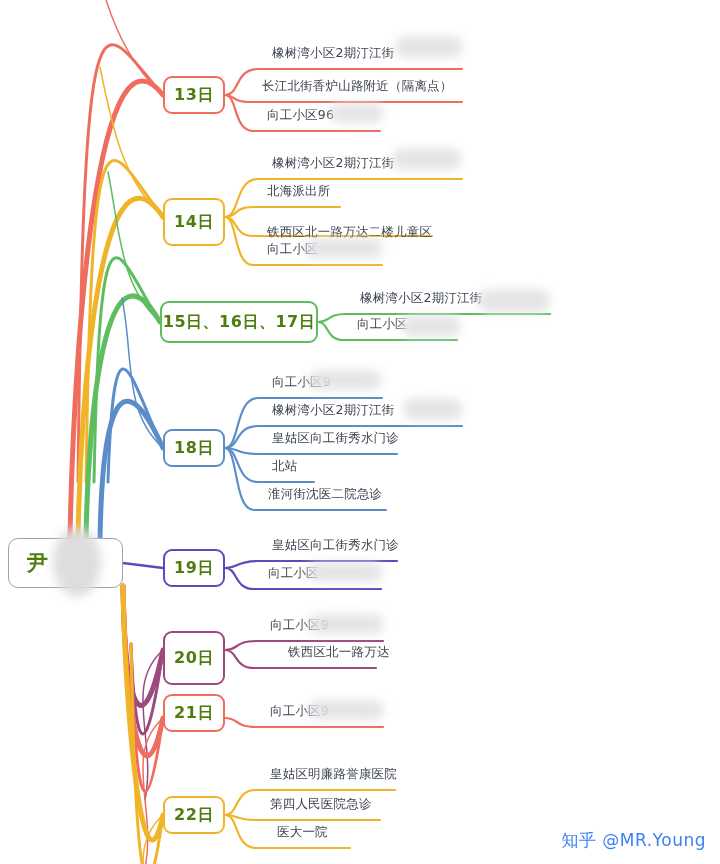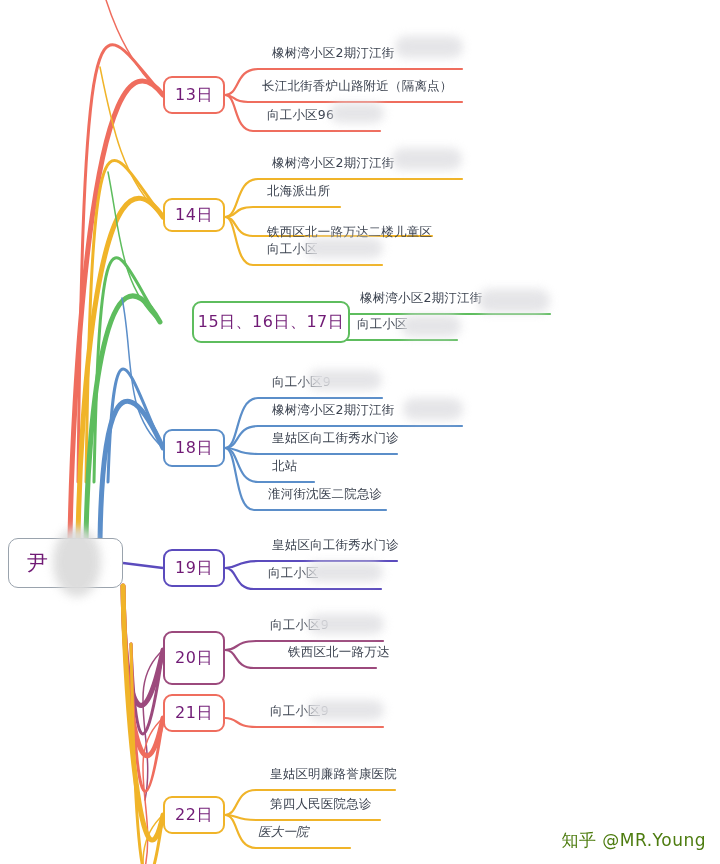--- a/index.html
+++ b/index.html
@@ -29,22 +29,22 @@
   .node {
     position: absolute;
     box-sizing: border-box;
     background: #ffffff;
     border-style: solid;
     border-width: 2px;
     border-radius: 9px;
     display: flex;
     align-items: center;
     justify-content: center;
-    color: #701a75;
-    font-weight: normal;
+    color: #4d7c0f;
+    font-weight: bold;
     letter-spacing: 0.5px;
     white-space: nowrap;
     z-index: 5;
   }
   .root-node {
     border-width: 1.5px;
     border-color: #9aa3ad;
     border-radius: 10px;
     font-size: 21px;
     justify-content: flex-start;
@@ -80,21 +80,21 @@
     background: #dcdcdc;
     filter: blur(5px);
     opacity: 0.95;
     z-index: 7;
   }
   .watermark {
     position: absolute;
     right: 14px;
     bottom: 12px;
     font-size: 17px;
-    color: #4d7c0f;
+    color: #3b82f6;
     letter-spacing: 0.5px;
     z-index: 8;
     font-family: "DejaVu Sans", "Liberation Sans", sans-serif;
   }
 </style>
 </head>
 <body>
 
 <div id="canvas">
 
@@ -147,24 +147,24 @@
 
   <div class="node root-node" id="root-node" style="left: 8px; top: 538px; width: 115px; height: 50px; border-color: rgb(154, 163, 173);">
     <span>尹</span>
   </div>
   <div class="redact-root" id="root-redaction" style="left: 53px; top: 527px; width: 48px; height: 70px;"></div>
 
   <div id="nodes-layer">
       <div class="node date-node" style="left: 163px; top: 76px; width: 62px; height: 38px; border-color: rgb(239, 109, 94);">
         <span>13日</span>
       </div>
-      <div class="node date-node" style="left: 163px; top: 198px; width: 62px; height: 34px; border-color: rgb(240, 180, 41); justify-content: center;">
+      <div class="node date-node" style="left: 163px; top: 198px; width: 62px; height: 48px; border-color: rgb(240, 180, 41); justify-content: center;">
         <span>14日</span>
       </div>
-      <div class="node date-node wide" style="left: 160px; top: 301px; width: 158px; height: 42px; border-color: rgb(94, 189, 94); margin-left: 32px;">
+      <div class="node date-node wide" style="left: 160px; top: 301px; width: 158px; height: 42px; border-color: rgb(94, 189, 94);">
         <span>15日、16日、17日</span>
       </div>
       <div class="node date-node" style="left: 163px; top: 429px; width: 62px; height: 38px; border-color: rgb(91, 142, 201);">
         <span>18日</span>
       </div>
       <div class="node date-node" style="left: 163px; top: 549px; width: 62px; height: 38px; border-color: rgb(91, 75, 189); text-align: right;">
         <span>19日</span>
       </div>
       <div class="node date-node" style="left: 163px; top: 631px; width: 62px; height: 54px; border-color: rgb(156, 74, 125); text-align: center;">
         <span>20日</span>
@@ -191,21 +191,21 @@
       <div class="leaf-label" style="left: 272px; top: 430px;">皇姑区向工街秀水门诊</div>
       <div class="leaf-label" style="left: 272px; top: 458px;">北站</div>
       <div class="leaf-label" style="left: 268px; top: 486px;">淮河街沈医二院急诊</div>
       <div class="leaf-label" style="left: 272px; top: 537px;">皇姑区向工街秀水门诊</div>
       <div class="leaf-label" style="left: 268px; top: 565px;">向工小区</div>
       <div class="leaf-label" style="left: 270px; top: 617px;">向工小区9</div>
       <div class="leaf-label" style="left: 268px; top: 644px; margin-left: 20px;">铁西区北一路万达</div>
       <div class="leaf-label" style="left: 270px; top: 703px;">向工小区9</div>
       <div class="leaf-label" style="left: 270px; top: 766px;">皇姑区明廉路誉康医院</div>
       <div class="leaf-label" style="left: 270px; top: 796px;">第四人民医院急诊</div>
-      <div class="leaf-label" style="left: 258px; top: 824px; font-style: italic;">医大一院</div>
+      <div class="leaf-label" style="left: 277px; top: 824px;">医大一院</div>
     </div>
   <div id="redaction-layer">
       <div class="redact" style="left: 395px; top: 36px; width: 68px; height: 22px;"></div>
       <div class="redact" style="left: 330px; top: 103px; width: 54px; height: 20px;"></div>
       <div class="redact" style="left: 392px; top: 148px; width: 70px; height: 22px;"></div>
       <div class="redact" style="left: 305px; top: 238px; width: 78px; height: 20px;"></div>
       <div class="redact" style="left: 478px; top: 289px; width: 72px; height: 24px;"></div>
       <div class="redact" style="left: 401px; top: 315px; width: 60px; height: 22px;"></div>
       <div class="redact" style="left: 308px; top: 370px; width: 74px; height: 20px;"></div>
       <div class="redact" style="left: 403px; top: 398px; width: 60px; height: 22px;"></div>

